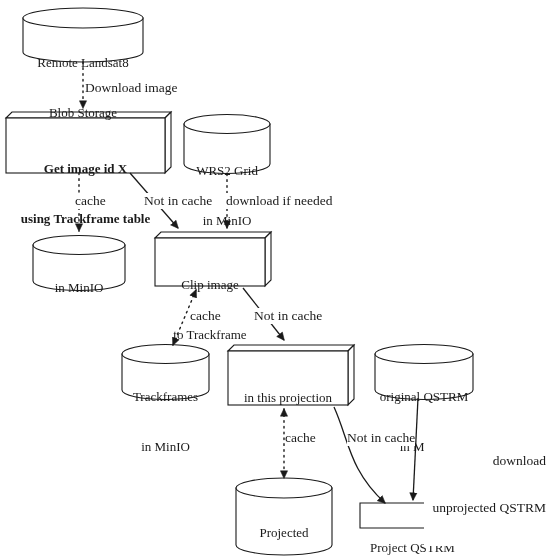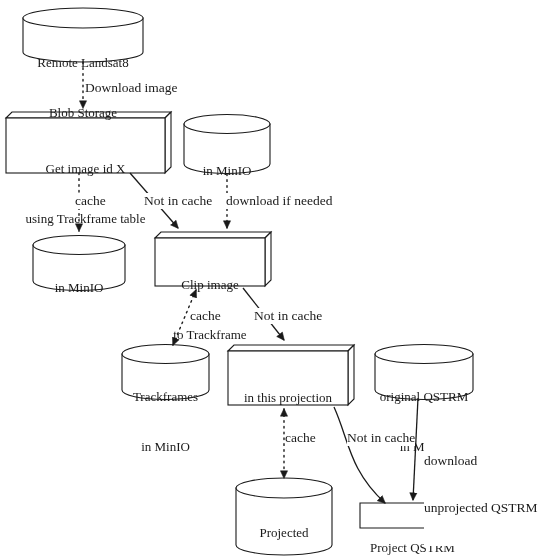--- a/index.html
+++ b/index.html
@@ -159,26 +159,27 @@
       </g>
 
     </g>
   </svg>
 
   <div class="node-label" style="left:23px; top:22px; width:120px;">
     <div>Remote Landsat8</div>
     <div>Blob Storage</div>
   </div>
 
-  <div class="node-label" style="left:6px; top:128px; width:159px;">
+  <div class="node-label" style="left:6px; top:128px; width:159px;font-weight:bold;">
     <div>Get image id X</div>
     <div>using Trackframe table</div>
   </div>
 
   <div class="node-label" style="left:184px; top:130px; width:86px;">
+    <div>WRS2 Grid</div>
     <div>in MinIO</div>
   </div>
 
   <div class="node-label" style="left:33px; top:247px; width:92px;">
     <div>in MinIO</div>
   </div>
 
   <div class="node-label" style="left:155px; top:244px; width:110px;">
     <div>Clip image</div>
     <div>to Trackframe</div>
@@ -217,18 +218,18 @@
   <div class="edge-label" style="left:226px; top:193px;">download if needed</div>
 
   <div class="edge-label" style="left:190px; top:308px;">cache</div>
 
   <div class="edge-label" style="left:254px; top:308px;">Not in cache</div>
 
   <div class="edge-label" style="left:285px; top:430px;">cache</div>
 
   <div class="edge-label" style="left:347px; top:430px;">Not in cache</div>
 
-  <div class="edge-label" style="left:424px; top:422px; width:122px; text-align:left;">
+  <div class="edge-label" style="left:424px; top:422px; width:122px; text-align:right;">
     <div>download</div>
     <div>unprojected QSTRM</div>
   </div>
 
 </div>
 
 </body></html>

